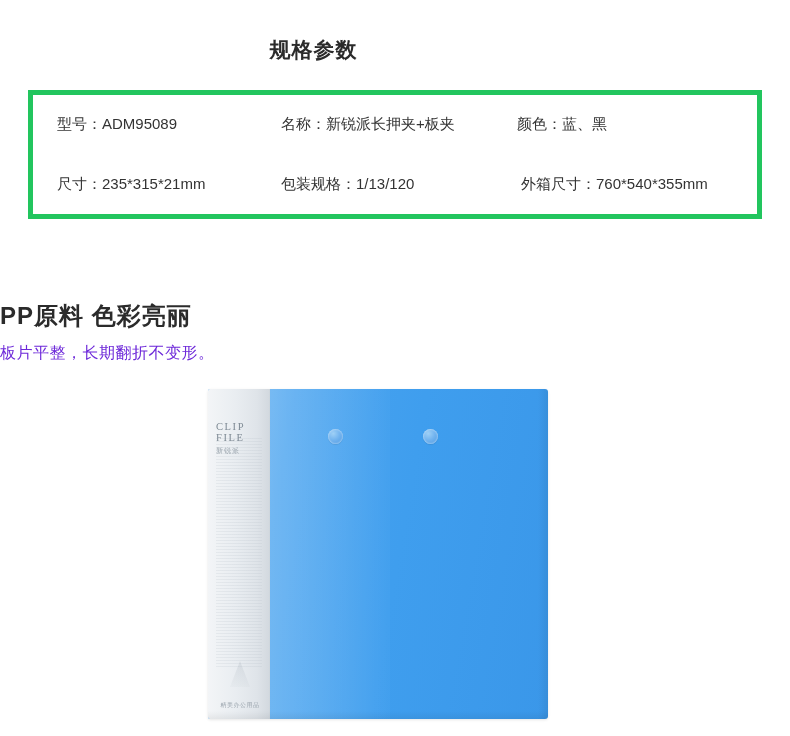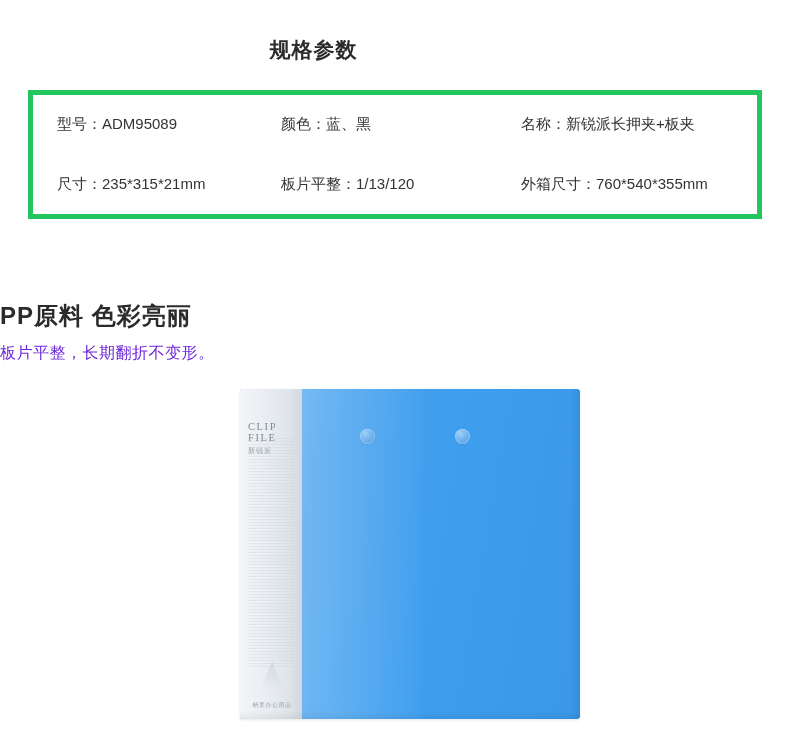--- a/index.html
+++ b/index.html
@@ -76,21 +76,21 @@
   .feature-sub {
     margin-top: 11px;
     font-size: 16px;
     color: #6d28d9;
     letter-spacing: 0.5px;
   }
 
   
   .product-stage {
     position: absolute;
-    left: 240px;
+    left: 208px;
     top: 389px;
     width: 340px;
     height: 330px;
   }
   .folder {
     position: absolute;
     left: 0;
     top: 0;
     width: 340px;
     height: 330px;
@@ -204,33 +204,33 @@
 
 <div class="page">
 
   <div class="spec-title">规格参数</div>
 
   <div class="spec-box">
     <div class="spec-row">
       <div class="spec-cell c1">
         <span class="lbl">型号：</span><span class="val">ADM95089</span>
       </div>
+      <div class="spec-cell c3">
+        <span class="lbl">名称：</span><span class="val">新锐派长押夹+板夹</span>
+      </div>
       <div class="spec-cell c2">
         <span class="lbl">颜色：</span><span class="val">蓝、黑</span>
-      </div>
-      <div class="spec-cell c3">
-        <span class="lbl">名称：</span><span class="val">新锐派长押夹+板夹</span>
       </div>
     </div>
     <div class="spec-row">
       <div class="spec-cell c1">
         <span class="lbl">尺寸：</span><span class="val">235*315*21mm</span>
       </div>
       <div class="spec-cell c2">
-        <span class="lbl">板片平整：</span><span class="val">1/13/120</span>
+        <span class="lbl">包装规格：</span><span class="val">1/13/120</span>
       </div>
       <div class="spec-cell c3">
         <span class="lbl">外箱尺寸：</span><span class="val">760*540*355mm</span>
       </div>
     </div>
   </div>
 
   <div class="feature-head">
     <div class="feature-title">PP原料  色彩亮丽</div>
     <div class="feature-sub">板片平整，长期翻折不变形。</div>

